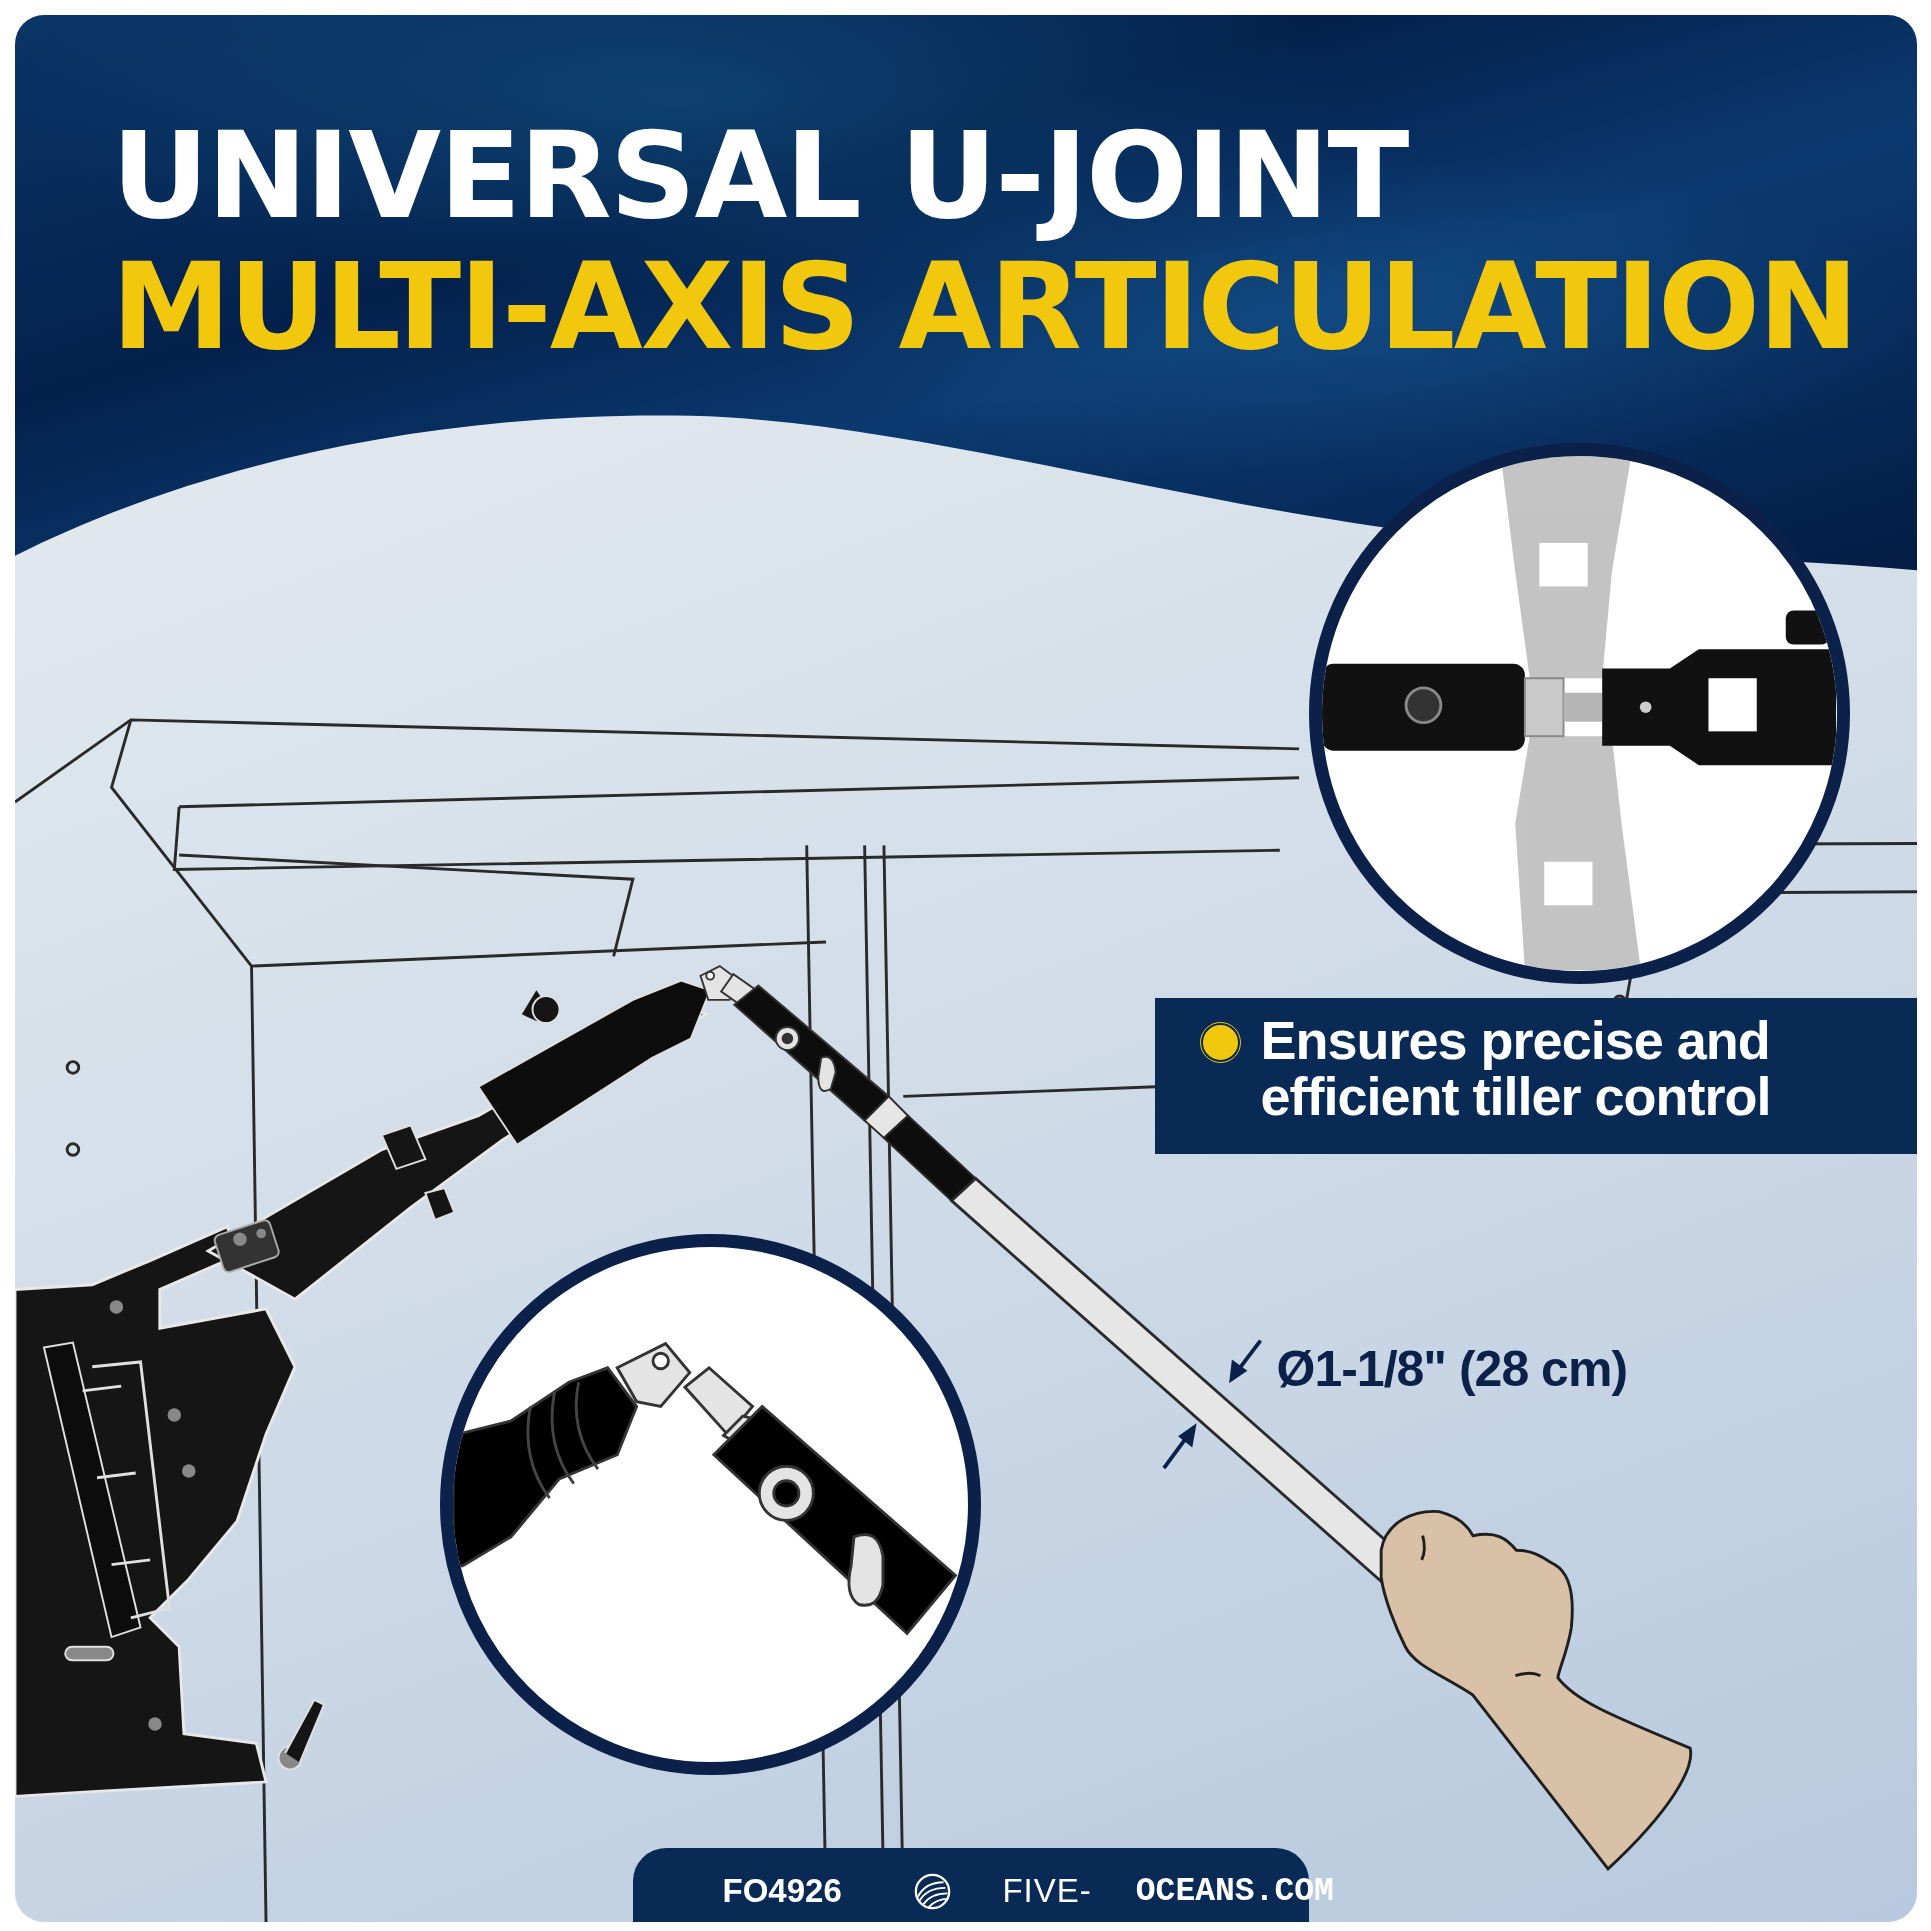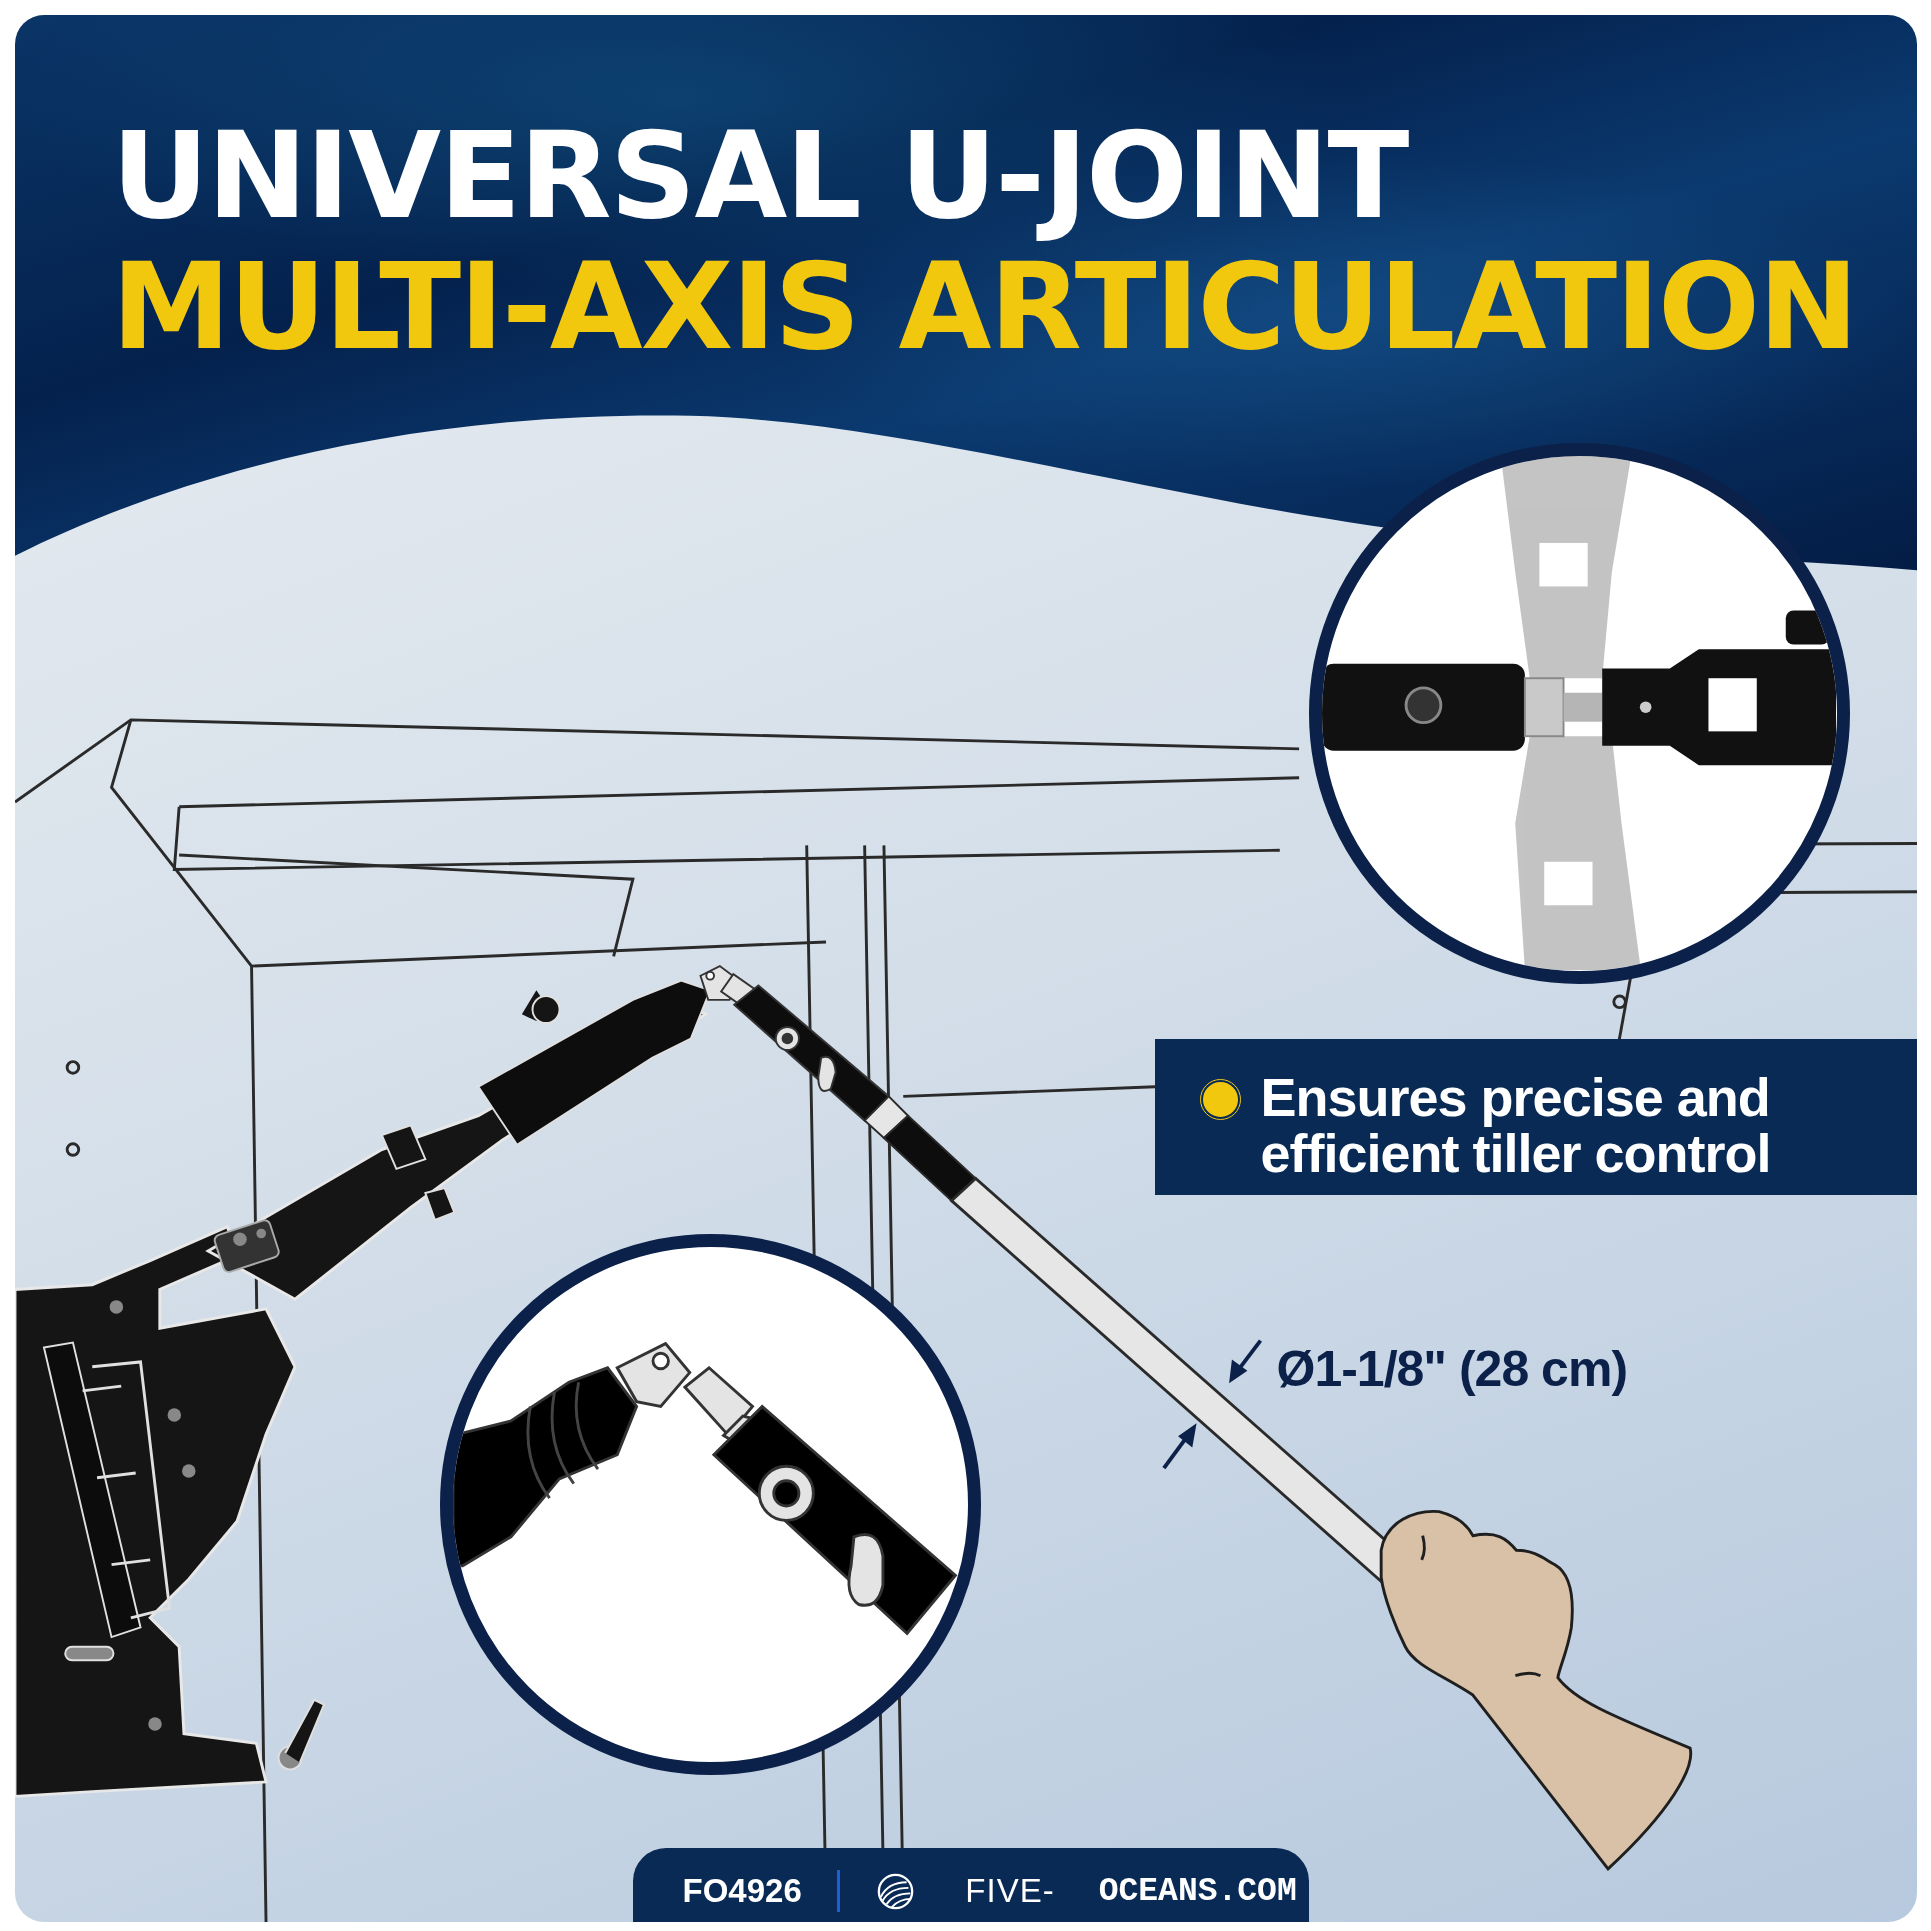--- a/index.html
+++ b/index.html
@@ -27,21 +27,21 @@
   .scene { position: absolute; left: 0; top: 0; width: 1902px; height: 1907px; }
 
   
   .bullet-box {
     position: absolute; background: #082a55; color: #ffffff;
     display: flex; align-items: flex-start;
     font-family: "Liberation Sans", sans-serif; font-weight: bold;
     font-size: 54px; line-height: 56px; letter-spacing: -1px;
   }
   .bullet-box-1 { left: 0; top: 568px; width: 1199px; height: 156px; padding: 29px 0 0 97px; }
-  .bullet-box-2 { left: 1140px; top: 1024px; width: 762px; height: 156px; padding: 30px 0 0 46px; }
+  .bullet-box-2 { left: 1140px; top: 983px; width: 762px; height: 156px; padding: 14px 0 0 46px; }
   .bullet-dot {
     flex: 0 0 auto; width: 39px; height: 39px; border-radius: 50%;
     background: #f2c80f; border: 2.9px solid #082a55; outline: 1.9px solid #f2c80f;
     margin: 11.6px 21px 0 0;
   }
   .bullet-text { white-space: pre-line; }
 
   
   .zoom-circle {
     position: absolute; border-radius: 50%; background: #ffffff;
@@ -55,21 +55,21 @@
     font-family: "Liberation Sans", sans-serif; font-weight: bold;
     font-size: 50px; color: #0b2149; letter-spacing: -1px;
   }
 
   
   .footer {
     position: absolute; left: 618px; top: 1833px; width: 676px; height: 87px;
     background: #082a55; border-radius: 33px 33px 0 0;
     display: flex; align-items: center; padding: 0 0 0 50px; color: #ffffff;
   }
-  .sku { font-family: "Liberation Sans", sans-serif; font-weight: bold; font-size: 33px; letter-spacing: 0px; }
+  .sku { font-family: "Liberation Sans", sans-serif; font-weight: bold; font-size: 33px; letter-spacing: 0px; margin-left: 40px; }
   .footer-divider { width: 2.9px; height: 42px; background: #1f5fd6; margin: 0 37px 0 35px; }
   .brand { display: flex; align-items: center; font-family: "Liberation Sans", sans-serif; font-size: 33px; gap: 44px; }
   .brand-logo { width: 37px; height: 37px; margin-right: 7.7px; }
   .brand-light { font-weight: normal; letter-spacing: 1px; }
   .brand-bold { font-weight: bold; font-family: Liberation Mono, monospace; }
 </style>
 </head>
 <body>
 
 <div class="card">

